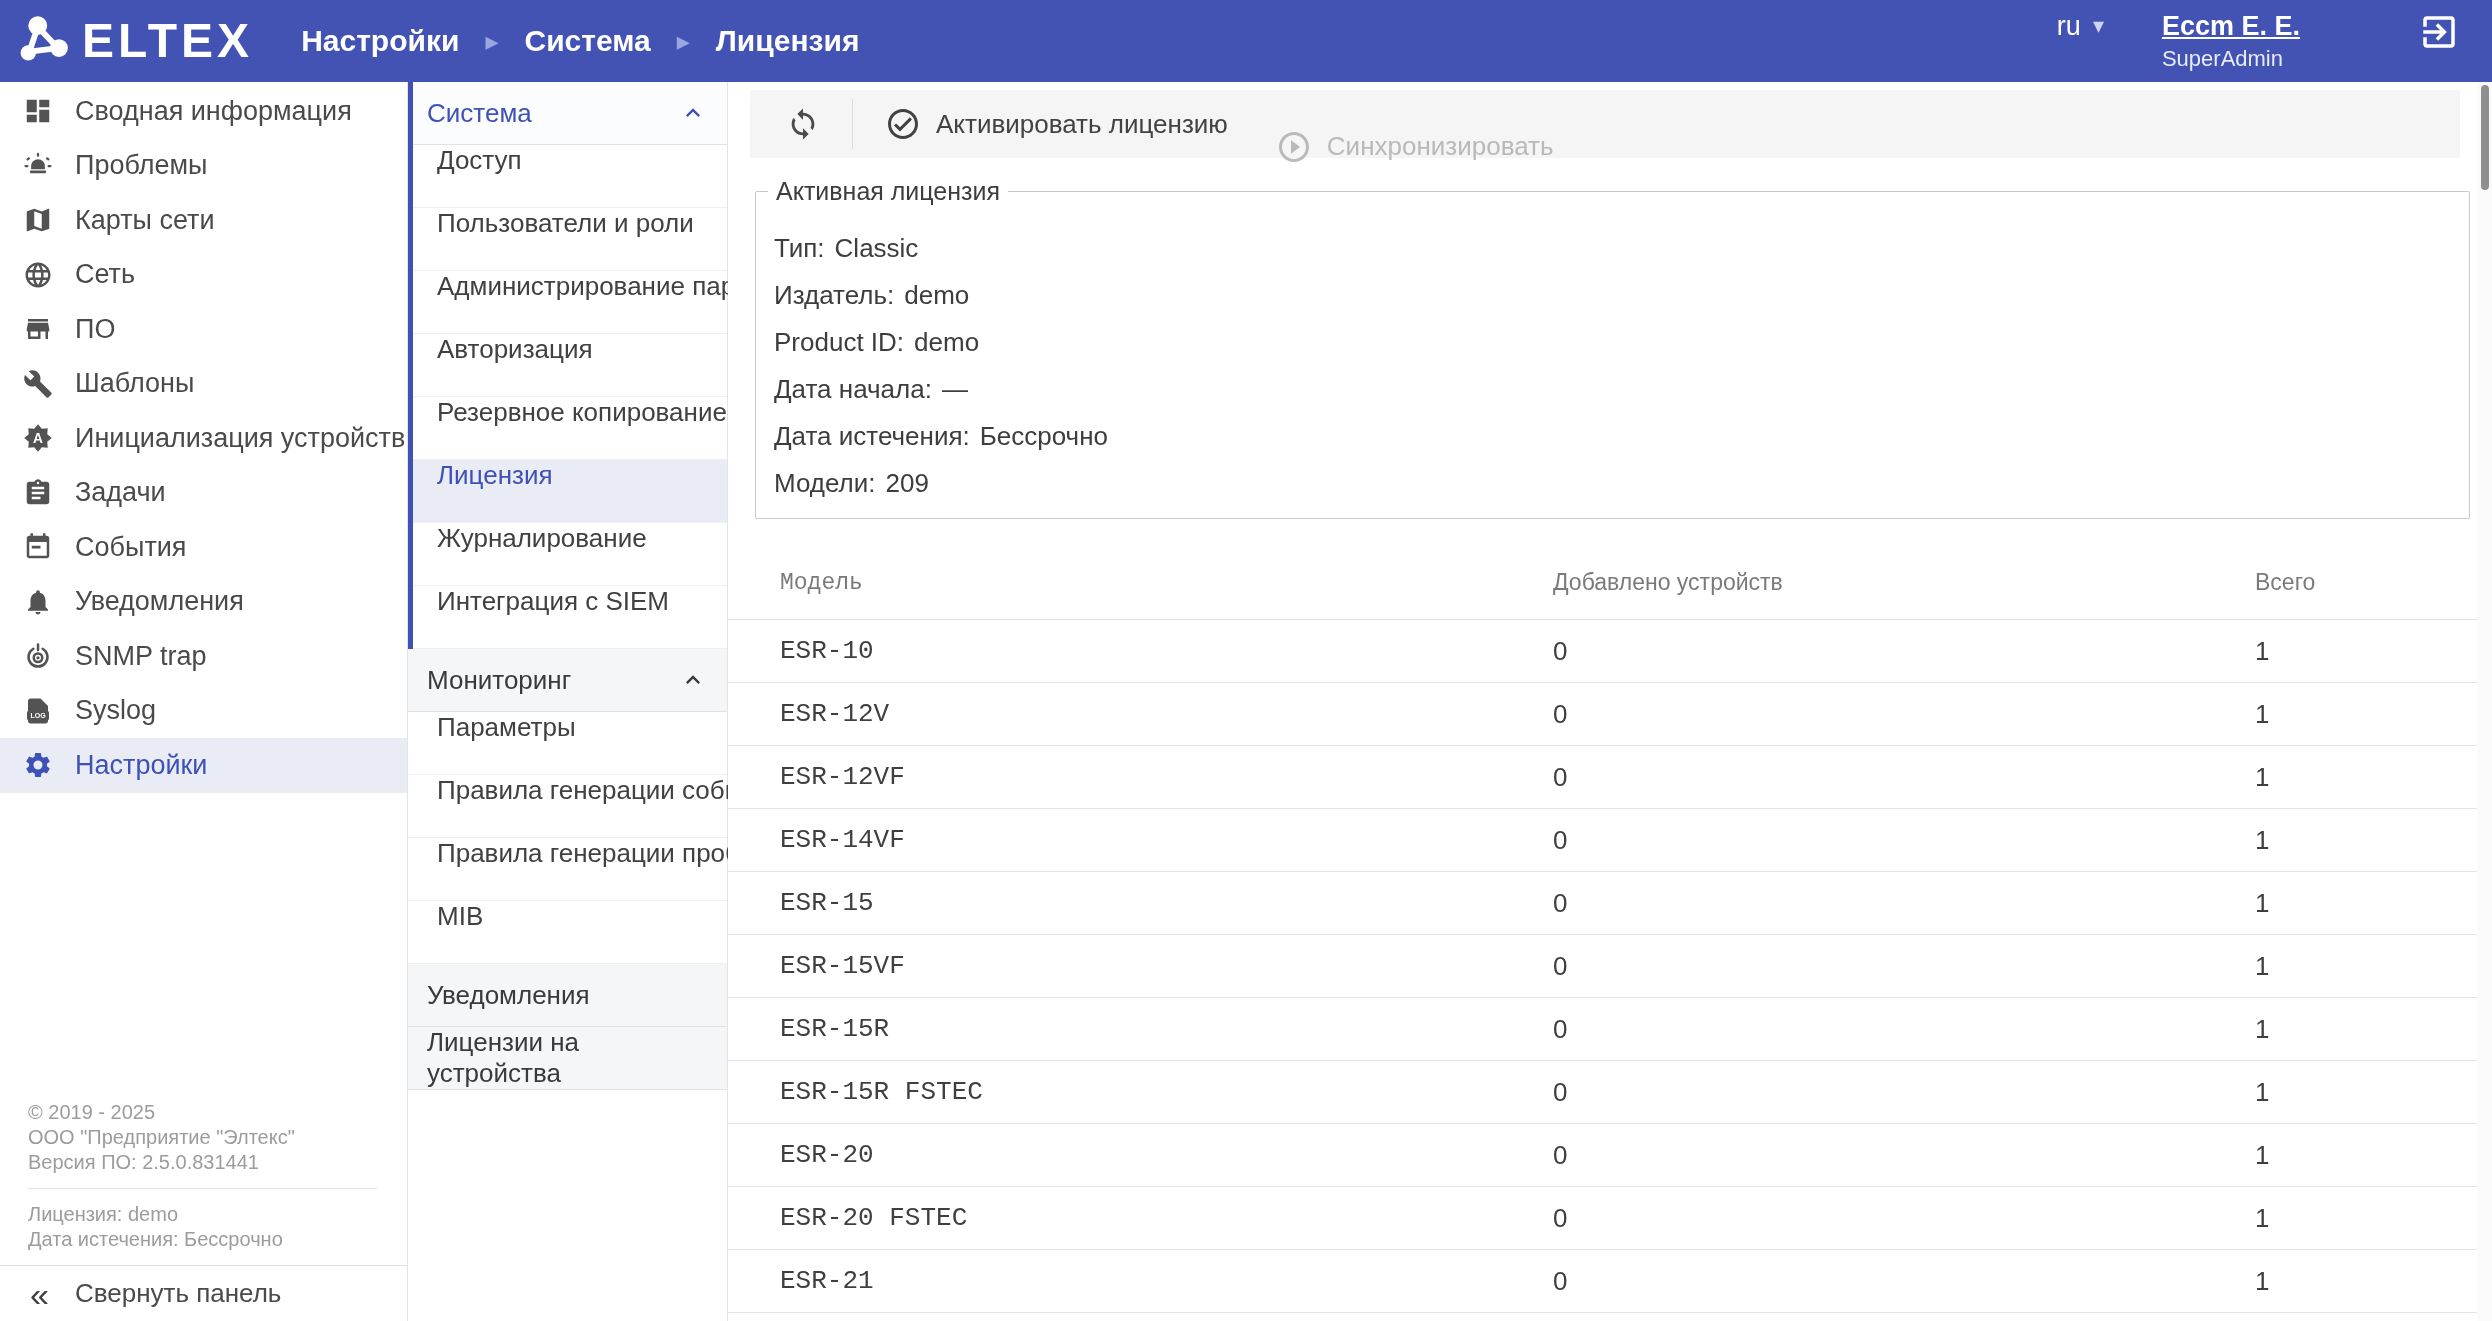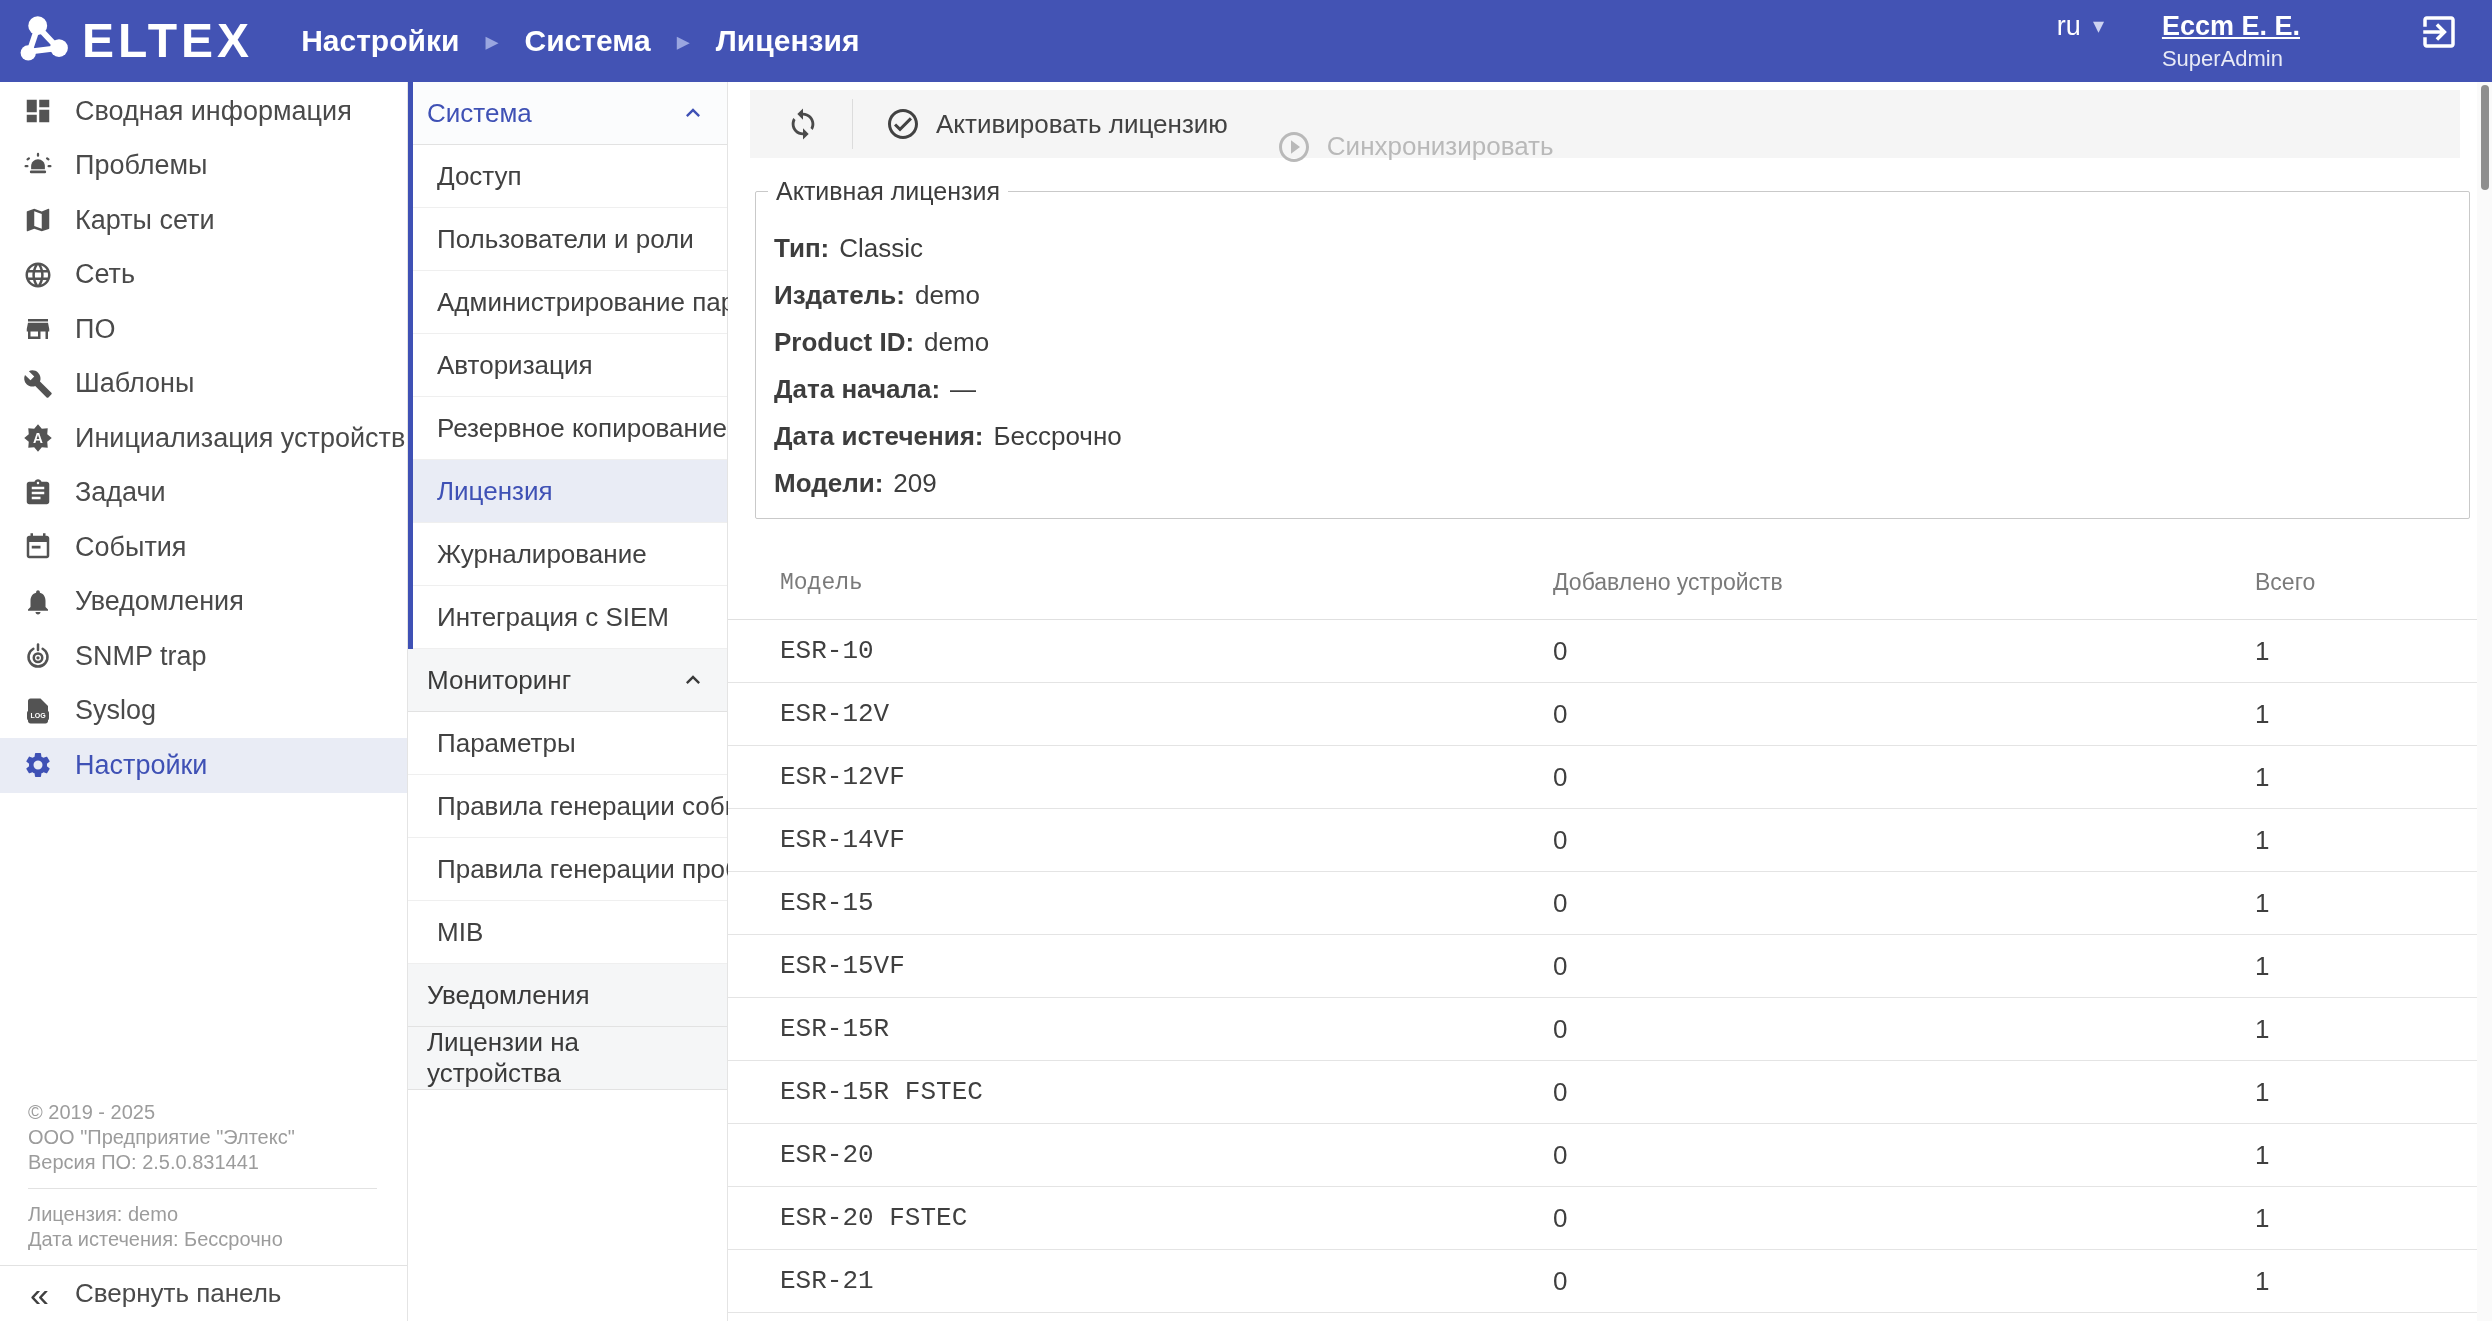--- a/index.html
+++ b/index.html
@@ -49,21 +49,21 @@
   
   .submenu { width:320px; flex:none; background:#fff; border-right:1px solid #e4e4e4;
              position:relative; }
   .group-bar { position:absolute; left:0; top:0; width:5px; height:567px; background:#3f51b5; z-index:2; }
   .sm-header { height:63px; display:flex; align-items:center; justify-content:space-between;
                padding:0 20px 0 19px; font-size:26px; color:#3a3a3a;
                background:#f5f6f7; border-bottom:1px solid #e2e2e2; cursor:pointer; }
   .sm-header.system { background:#fbfcfd; color:#3f51b5; }
   .sm-header .chev { width:28px; height:28px; }
   .sm-header .chev svg { width:28px; height:28px; fill:currentColor; display:block; }
-  .sm-item { height:63px; display:flex; align-items:center; padding-left:29px;
+  .sm-item { height:63px; display:flex; align-items:flex-start; padding-left:29px;
              font-size:26px; color:#414141; border-bottom:1px solid #efefef;
              cursor:pointer; white-space:nowrap; }
   .sm-item.selected { background:#e9ecf5; color:#3f51b5; }
 
   
   .main { flex:1; min-width:0; background:#fff; position:relative; }
   .toolbar { margin:8px 32px 0 22px; height:68px; background:#f5f5f5;
              display:flex; align-items:center; }
   .tb-refresh { margin-left:36px; width:34px; height:34px; color:#4a4a4a; cursor:pointer; }
   .tb-refresh svg { width:34px; height:34px; fill:currentColor; display:block; }
@@ -72,21 +72,21 @@
             font-weight:500; color:#424242; cursor:pointer; white-space:nowrap; }
   .tb-btn .bico { width:36px; height:36px; margin-right:15px; }
   .tb-btn .bico svg { width:36px; height:36px; fill:currentColor; display:block; }
   .tb-btn.disabled { color:#b9b9b9; cursor:default; }
 
   .fieldset { margin:33px 22px 0 27px; height:328px; border:1px solid #c9c9c9;
               border-radius:2px; position:relative; padding:33px 0 0 18px; }
   .legend { position:absolute; top:-15px; left:12px; background:#fff; padding:0 8px;
             font-size:25px; color:#3d3d3d; }
   .field-row { height:47px; display:flex; align-items:center; font-size:26px; color:#3d3d3d; }
-  .field-label { font-weight:bold; margin-right:10px; white-space:pre;text-align:right; }
+  .field-label { font-weight:normal; margin-right:10px; white-space:pre;text-align:right; }
 
   .table { margin:27px 15px 0 0; }
   .thead { height:74px; display:flex; align-items:center; border-bottom:1px solid #e0e0e0;
            font-size:23px; color:#7a7a7a; }
   .trow { height:63px; display:flex; align-items:center; border-bottom:1px solid #e4e4e4;
           font-size:26px; color:#3f3f3f; cursor:pointer; }
   .col1 { flex:0 0 825px; padding-left:52px;font-family:Liberation Mono, monospace; }
   .col2 { flex:0 0 702px; }
   .col3 { flex:1; }
 

